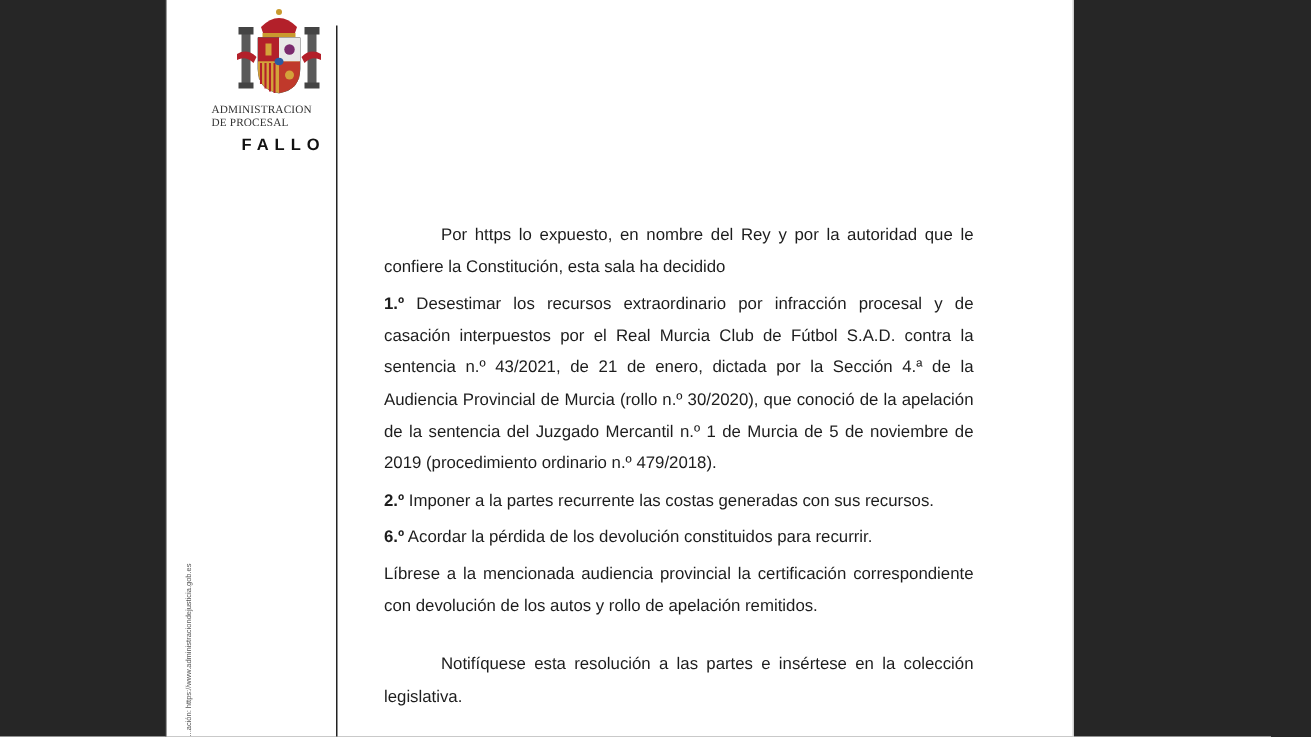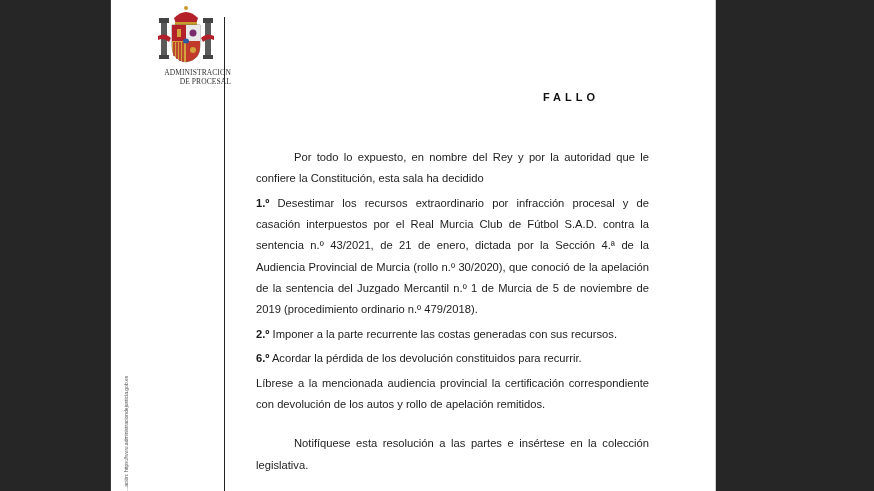--- a/index.html
+++ b/index.html
@@ -17,43 +17,43 @@
     }
     .rule {
       position: absolute; left: 113px; top: 17px; width: 1px; height: 474px;
       background: #222;
     }
     .crest {
       position: absolute; left: 44px; top: 4px; width: 62px; height: 62px;
     }
     .crest-caption {
       position: absolute; left: 30px; top: 68px; width: 90px;
-      text-align: right;
+      text-align: left;
       font-family: "Liberation Serif", serif;
       font-size: 7.5px; line-height: 9px; color: #333; letter-spacing: 0.1px;
     }
     .margin-note {
       position: absolute; left: 10px; top: 362px;
       width: 10px; height: 129px; overflow: hidden;
     }
     .margin-note span {
       position: absolute; left: 0; bottom: 0;
       transform-origin: left bottom;
       transform: rotate(-90deg) translate(0, 8px);
       white-space: nowrap;
       font-size: 5px; color: #555;
     }
     .case-ref {
       position: absolute; left: 320px; top: 17px;
       font-size: 10px; color: #222;
     }
     .title {
       position: absolute; left: 0; width: 488px; top: 91px;
-      text-align: right; font-weight: bold; font-size: 11px;
-      letter-spacing: 4px; color: #111; padding-left: 38px; box-sizing: border-box;
+      text-align: left; font-weight: bold; font-size: 11px;
+      letter-spacing: 4px; color: #111; padding-left: 50px; box-sizing: border-box;
     }
     .body {
       position: absolute; left: 145px; top: 147px; width: 393px;
       font-size: 11.2px; color: #1d1d1d; line-height: 21.2px;
     }
     .body p { margin: 0 0 3.5px 0; text-align: justify; }
     .indent { text-indent: 38px; }
     .num { font-weight: bold; }
     .gap-lg { margin-top: 18px !important; }
   </style>
@@ -97,27 +97,27 @@
   <div class="margin-note">
     <span>...ación: https://www.administraciondejusticia.gob.es</span>
   </div>
 
   <div class="rule"></div>
 
 
   <div class="title">FALLO</div>
 
   <div class="body">
-    <p class="indent">Por todo lo expuesto, en nombre del Rey y por la autoridad que le confiere la Constitución, esta sala ha decidido</p>
+    <p class="indent">Por https lo expuesto, en nombre del Rey y por la autoridad que le confiere la Constitución, esta sala ha decidido</p>
 
     <p>
       <span class="num">1.º</span><span> Desestimar los recursos extraordinario por infracción procesal y de casación interpuestos por el Real Murcia Club de Fútbol S.A.D. contra la sentencia n.º 43/2021, de 21 de enero, dictada por la Sección 4.ª de la Audiencia Provincial de Murcia (rollo n.º 30/2020), que conoció de la apelación de la sentencia del Juzgado Mercantil n.º 1 de Murcia de 5 de noviembre de 2019 (procedimiento ordinario n.º 479/2018).</span>
     </p>
     <p>
-      <span class="num">2.º</span><span> Imponer a la parte recurrente las costas generadas con sus recursos.</span>
+      <span class="num">2.º</span><span> Imponer a la partes recurrente las costas generadas con sus recursos.</span>
     </p>
     <p>
       <span class="num">6.º</span><span> Acordar la pérdida de los devolución constituidos para recurrir.</span>
     </p>
 
     <p>Líbrese a la mencionada audiencia provincial la certificación correspondiente con devolución de los autos y rollo de apelación remitidos.</p>
 
     <p class="indent gap-lg">Notifíquese esta resolución a las partes e insértese en la colección legislativa.</p>
 
   </div>

